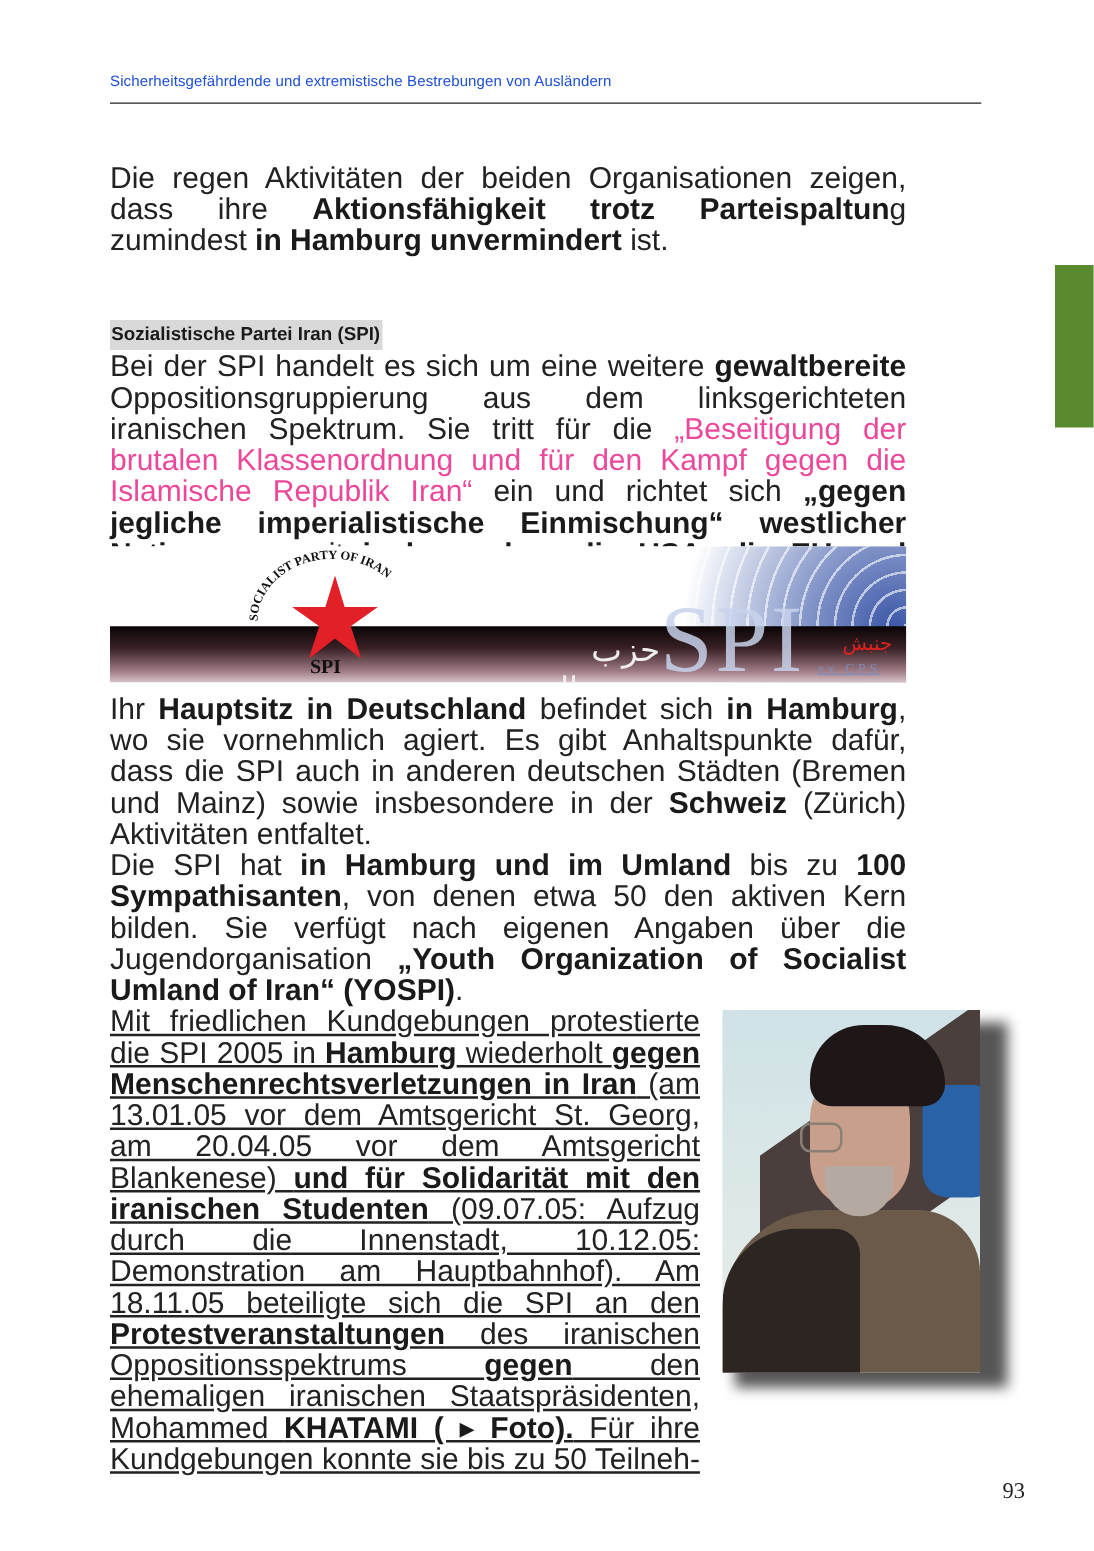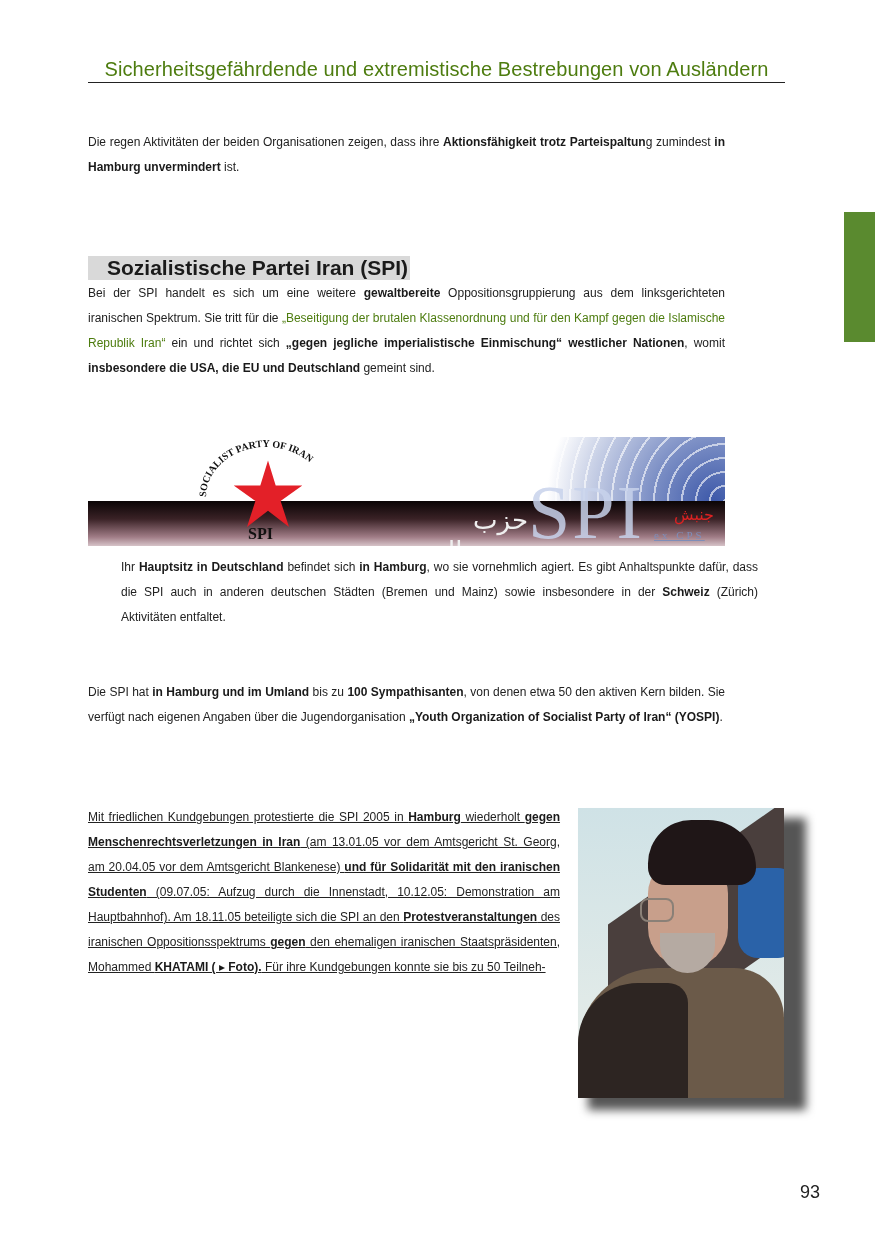--- a/index.html
+++ b/index.html
@@ -1,65 +1,65 @@
 <!DOCTYPE html>
 <html><head>
   <meta charset="utf-8">
   <style>
     html, body { margin: 0; padding: 0; background: #ffffff; }
     body { width: 875px; height: 1241px; position: relative; overflow: hidden;
            font-family: "Liberation Sans", "DejaVu Sans", sans-serif; color: #222; }
-    .running-head { position: absolute; left: 88px; top: 58px; width: 697px; text-align: center;
-                    font-size: 20px; color: #4d7c0f; letter-spacing: 0.1px; }
+    .running-head { position: absolute; left: 88px; top: 58px; width: 697px; text-align: left;
+                    font-size: 12px; color: #1d4ed8; letter-spacing: 0.1px; }
     .head-rule { position: absolute; left: 88px; top: 82px; width: 697px; height: 1px; background: #222; }
     .green-tab { position: absolute; left: 844px; top: 212px; width: 31px; height: 130px; background: #5a8a2f; }
-    .para { position: absolute; left: 88px; width: 637px; font-size: 12px; line-height: 25px;
+    .para { position: absolute; left: 88px; width: 637px; font-size: 24px; line-height: 25px;
             text-align: justify; margin: 0; }
     .para b { font-weight: bold; color: #1a1a1a; }
-    .blue { color: #4d7c0f; }
+    .blue { color: #ec4899; }
     .section-heading { position: absolute; left: 88px; top: 256px; height: 24px; line-height: 24px;
-                       padding: 0 2px 0 19px; background: #d9d9d9; font-weight: bold; font-size: 21px; color: #1a1a1a; }
+                       padding: 0 2px 0 1px; background: #d9d9d9; font-weight: bold; font-size: 15px; color: #1a1a1a; }
     .p1 { top: 130px; }
     .p2 { top: 281px; }
     .banner { position: absolute; left: 88px; top: 437px; width: 637px; height: 109px; overflow: hidden; background: #fff; }
     .banner .band { position: absolute; left: 0; top: 64px; width: 637px; height: 45px;
                     background: linear-gradient(180deg, #0a0405 0%, #3a2226 40%, #a07c86 80%, #d6c3c8 100%); }
     .banner .globe { position: absolute; right: 0; top: 0; width: 210px; height: 109px;
                      background: radial-gradient(circle at 95% 60%, #3b57a8 0%, #7c8fc5 30%, #c8d0e6 60%, rgba(255,255,255,0) 80%); }
     .banner .globe-lines { position: absolute; right: 0; top: 0; width: 210px; height: 64px;
                            background: repeating-radial-gradient(circle at 100% 100%, rgba(255,255,255,0.6) 0 2px, rgba(255,255,255,0) 2px 14px); }
     .banner .arc-text { position: absolute; left: 108px; top: 2px; width: 140px; height: 60px; }
     .banner .star { position: absolute; left: 145px; top: 22px; width: 70px; height: 70px; }
     .banner .spi-small { position: absolute; left: 160px; top: 88px; font-family: "Liberation Serif", serif;
                          font-weight: bold; font-size: 16px; color: #111; }
     .banner .farsi { position: absolute; left: 255px; top: 68px; width: 185px; text-align: right;
                      font-size: 26px; color: #eee; direction: rtl; }
     .banner .spi-big { position: absolute; left: 440px; top: 40px; font-family: "Liberation Serif", serif;
                        font-size: 76px; letter-spacing: 2px; color: rgba(200,210,235,0.85); line-height: 70px; }
     .banner .jonbesh { position: absolute; left: 586px; top: 68px; font-size: 16px; font-weight: normal; color: #d22; direction: rtl; }
     .banner .excps { position: absolute; left: 566px; top: 92px; font-family: "Liberation Serif", serif; font-size: 11px;
                      letter-spacing: 3px; color: #7f8db8; text-decoration: underline; }
-    .p3 { top: 555px; margin-left: 33px; }
+    .p3 { top: 555px; }
     .p4 { top: 680px; }
     .p5 { top: 805px; width: 472px; left: 88px; text-decoration: underline; }
     .photo-shadow { position: absolute; left: 588px; top: 818px; width: 218px; height: 292px; background: #555;
                     filter: blur(5px); }
     .photo { position: absolute; left: 578px; top: 808px; width: 206px; height: 290px; overflow: hidden;
              background: linear-gradient(180deg, #cfe2e6 0%, #e9eee9 100%); }
     .photo .wing { position: absolute; left: 30px; top: 50px; width: 190px; height: 140px; background: #4a3f3d;
                    transform: skewY(-35deg); }
     .photo .blue-part { position: absolute; left: 160px; top: 60px; width: 60px; height: 90px; background: #2a62a8; border-radius: 20px; }
     .photo .robe { position: absolute; left: 0; top: 160px; width: 206px; height: 140px; background: #6b5a49;
                    border-radius: 80px 50px 0 0; }
     .photo .robe-dark { position: absolute; left: 0; top: 175px; width: 110px; height: 120px; background: #2d2522; border-radius: 60px 20px 0 0; }
     .photo .face { position: absolute; left: 70px; top: 50px; width: 80px; height: 110px; background: #c89f8b; border-radius: 40px 40px 45px 45px; }
     .photo .turban { position: absolute; left: 70px; top: 12px; width: 108px; height: 65px; background: #1f1617; border-radius: 50px 55px 20px 20px; }
     .photo .beard { position: absolute; left: 82px; top: 125px; width: 55px; height: 40px; background: #b5aaa2; border-radius: 0 0 30px 30px; }
     .photo .glasses { position: absolute; left: 62px; top: 90px; width: 30px; height: 20px; border: 2px solid #8a8077; border-radius: 8px; }
-    .page-number { position: absolute; left: 760px; top: 1182px; width: 60px; text-align: right; font-size: 18px; color: #222; }
+    .page-number { position: absolute; left: 760px; top: 1182px; width: 60px; text-align: right; font-size: 18px; color: #222; font-family: Liberation Serif, serif; }
   </style>
 </head>
 <body>
 
 <div class="running-head">Sicherheitsgefährdende und extremistische Bestrebungen von Ausländern</div>
 <div class="head-rule"></div>
 <div class="green-tab"></div>
 
 <p class="para p1"><span>Die regen Aktivitäten der beiden Organisationen zeigen, dass ihre </span><b>Aktionsfähigkeit trotz Parteispaltun</b><span>g zumindest </span><b>in Hamburg unvermindert</b><span> ist.</span></p>
 
@@ -82,21 +82,21 @@
   </svg>
   <div class="spi-small">SPI</div>
   <div class="farsi">حزب سوسیالیست ایران</div>
   <div class="spi-big">SPI</div>
   <div class="jonbesh">جنبش</div>
   <div class="excps">ex CPS</div>
 </div>
 
 <p class="para p3"><span>Ihr </span><b>Hauptsitz in Deutschland</b><span> befindet sich </span><b>in Hamburg</b><span>, wo sie vornehmlich agiert. Es gibt Anhaltspunkte dafür, dass die SPI auch in anderen deutschen Städten (Bremen und Mainz) sowie insbesondere in der </span><b>Schweiz</b><span> (Zürich) Aktivitäten entfaltet.</span></p>
 
-<p class="para p4"><span>Die SPI hat </span><b>in Hamburg und im Umland</b><span> bis zu </span><b>100 Sympathisanten</b><span>, von denen etwa 50 den aktiven Kern bilden. Sie verfügt nach eigenen Angaben über die Jugendorganisation </span><b>„Youth Organization of Socialist Party of Iran“ (YOSPI)</b><span>.</span></p>
+<p class="para p4"><span>Die SPI hat </span><b>in Hamburg und im Umland</b><span> bis zu </span><b>100 Sympathisanten</b><span>, von denen etwa 50 den aktiven Kern bilden. Sie verfügt nach eigenen Angaben über die Jugendorganisation </span><b>„Youth Organization of Socialist Umland of Iran“ (YOSPI)</b><span>.</span></p>
 
 <p class="para p5"><span>Mit friedlichen Kundgebungen protestierte die SPI 2005 in </span><b>Hamburg</b><span> wiederholt </span><b>gegen Menschenrechtsverletzungen in Iran</b><span> (am 13.01.05 vor dem Amtsgericht St. Georg, am 20.04.05 vor dem Amtsgericht Blankenese) </span><b>und für Solidarität mit den iranischen Studenten</b><span> (09.07.05: Aufzug durch die Innenstadt, 10.12.05: Demonstration am Hauptbahnhof). Am 18.11.05 beteiligte sich die SPI an den </span><b>Protestveranstaltungen</b><span> des iranischen Oppositionsspektrums </span><b>gegen</b><span> den ehemaligen iranischen Staatspräsidenten, Mohammed </span><b>KHATAMI ( ▸ Foto).</b><span> Für ihre Kundgebungen konnte sie bis zu 50 Teilneh-</span></p>
 
 <div class="photo-shadow"></div>
 <div class="photo">
   <div class="wing"></div>
   <div class="blue-part"></div>
   <div class="robe"></div>
   <div class="robe-dark"></div>
   <div class="face"></div>

